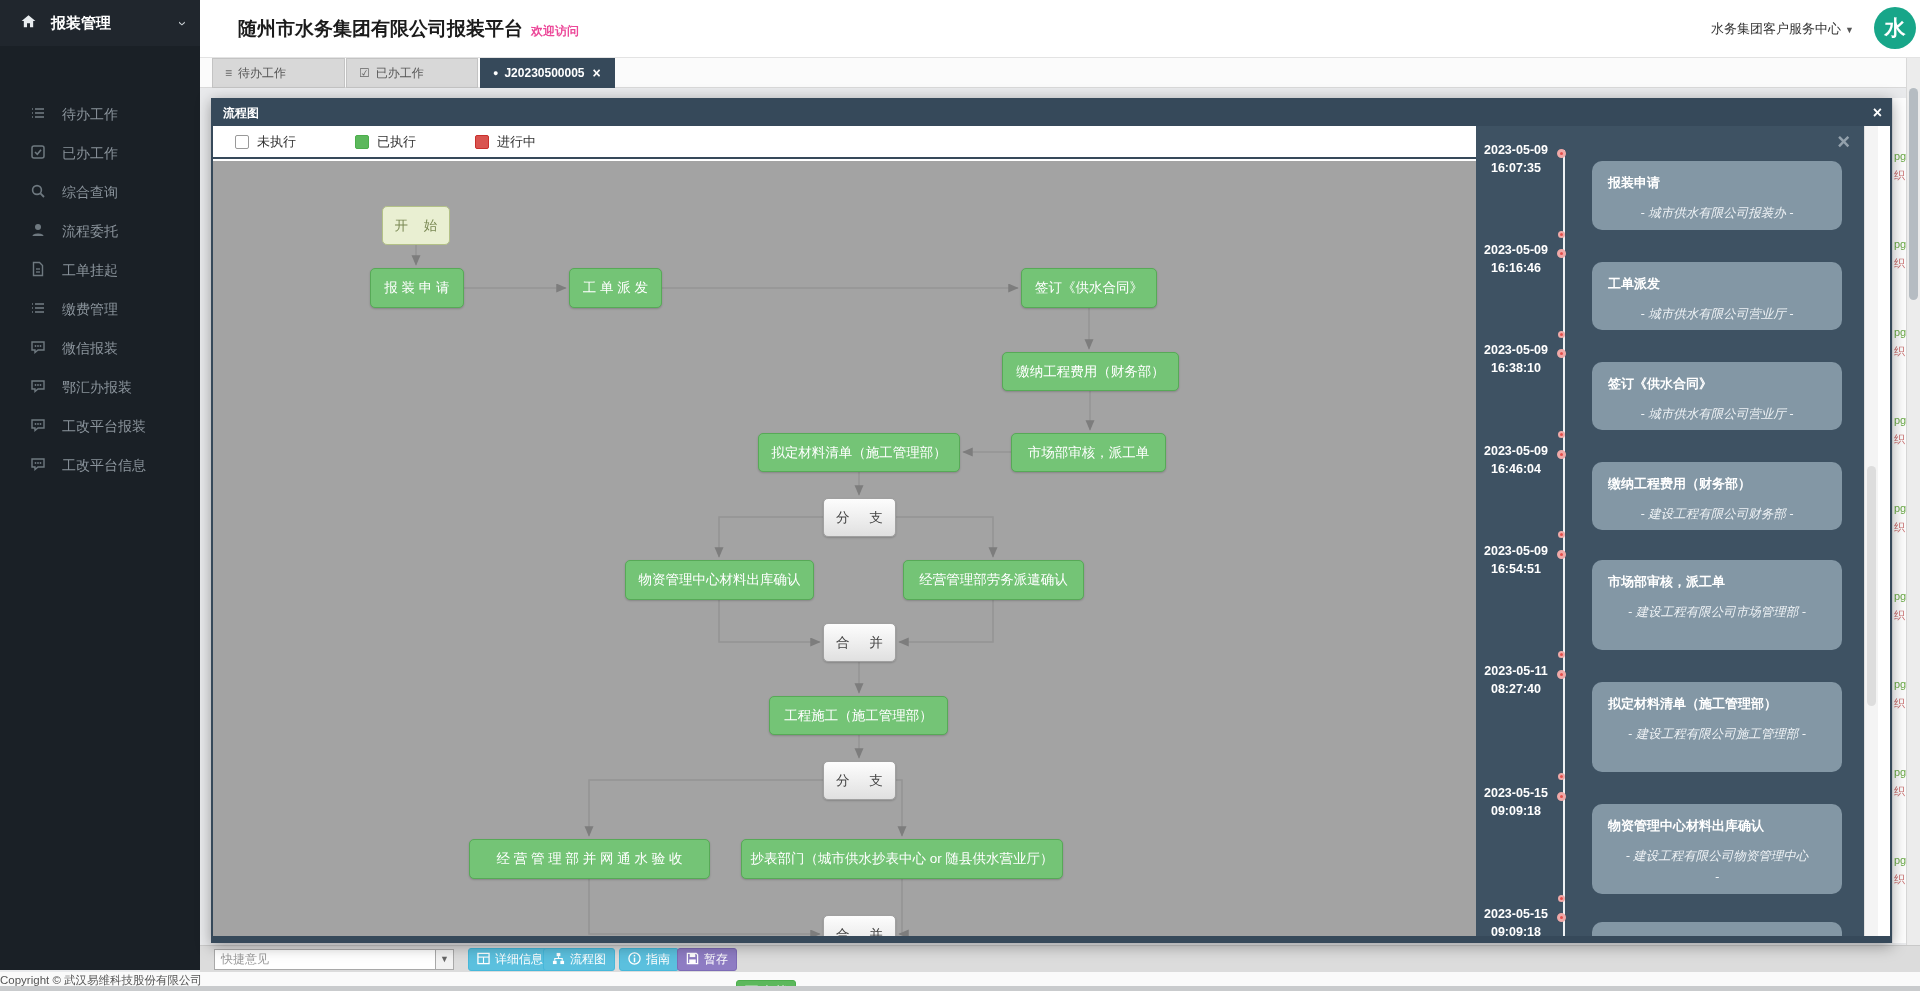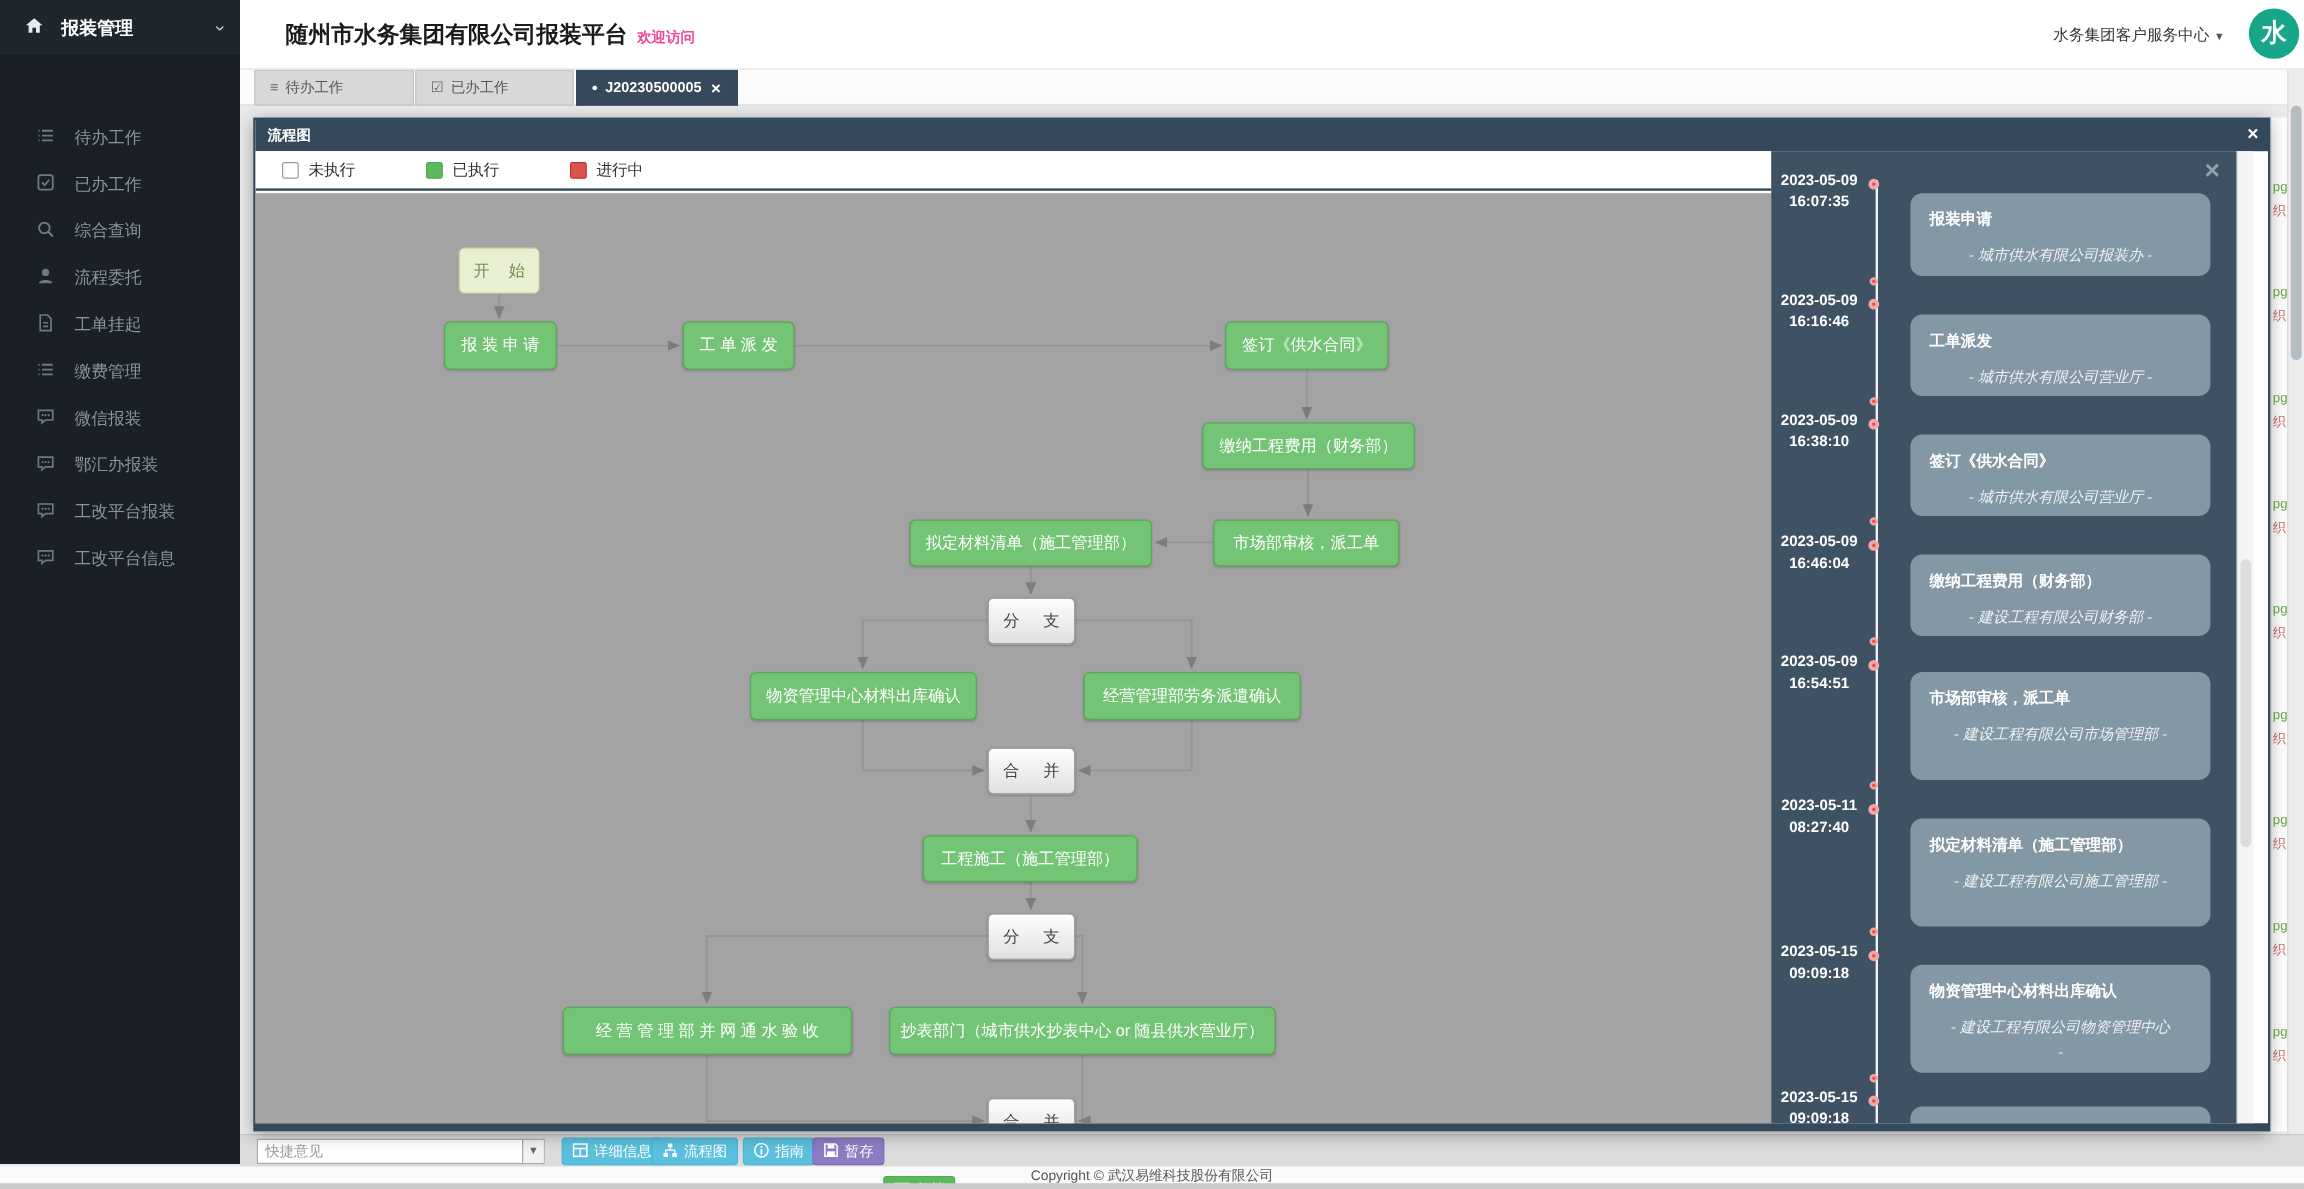--- a/index.html
+++ b/index.html
@@ -77,21 +77,21 @@
 
   
   .actionbar{position:absolute;left:200px;top:945px;width:1720px;height:27px;background:#dcdcdc;border-top:1px solid #c9c9c9;z-index:5;}
   .quick{position:absolute;left:14px;top:3px;width:240px;height:21px;background:#fff;border:1px solid #a9a9a9;color:#999;font-size:12px;line-height:19px;padding-left:6px;cursor:pointer;}
   .quick .qcaret{position:absolute;right:0;top:0;width:18px;height:19px;border-left:1px solid #a9a9a9;text-align:center;color:#666;font-size:9px;line-height:19px;background:#f2f2f2;}
   .abtn{position:absolute;top:2px;height:23px;border-radius:3px;color:#fff;font-size:12px;display:flex;align-items:center;padding:0 8px;cursor:pointer;border:1px solid transparent;}
   .abtn svg{margin-right:5px;}
   .blue{background:#5bc0de;border-color:#46b8da;}
   .purple{background:#8e7cc3;border-color:#7d6bb5;}
   .green{background:#5cb85c;border-color:#4cae4c;}
-  .footer{position:absolute;left:0;top:972px;width:1920px;height:19px;background:#fafafa;text-align:center;color:#555;font-size:11.5px;line-height:16px;z-index:4;}
+  .footer{position:absolute;left:0;top:972px;width:1920px;height:19px;background:#fafafa;text-align:left;color:#555;font-size:11.5px;line-height:16px;z-index:4;}
   .bedge{position:absolute;left:0;top:986px;width:1920px;height:5px;background:#c9cbcd;z-index:7;}
 </style>
 </head>
 <body>
 
 <div class="app">
 
   <div class="sidebar">
     <div class="navgroup">
       <span><svg width="17" height="17" viewBox="0 0 16 16">

